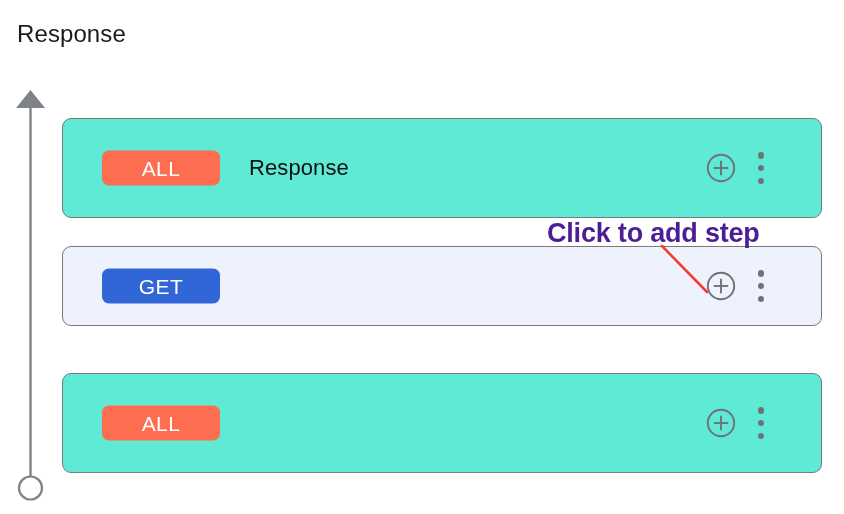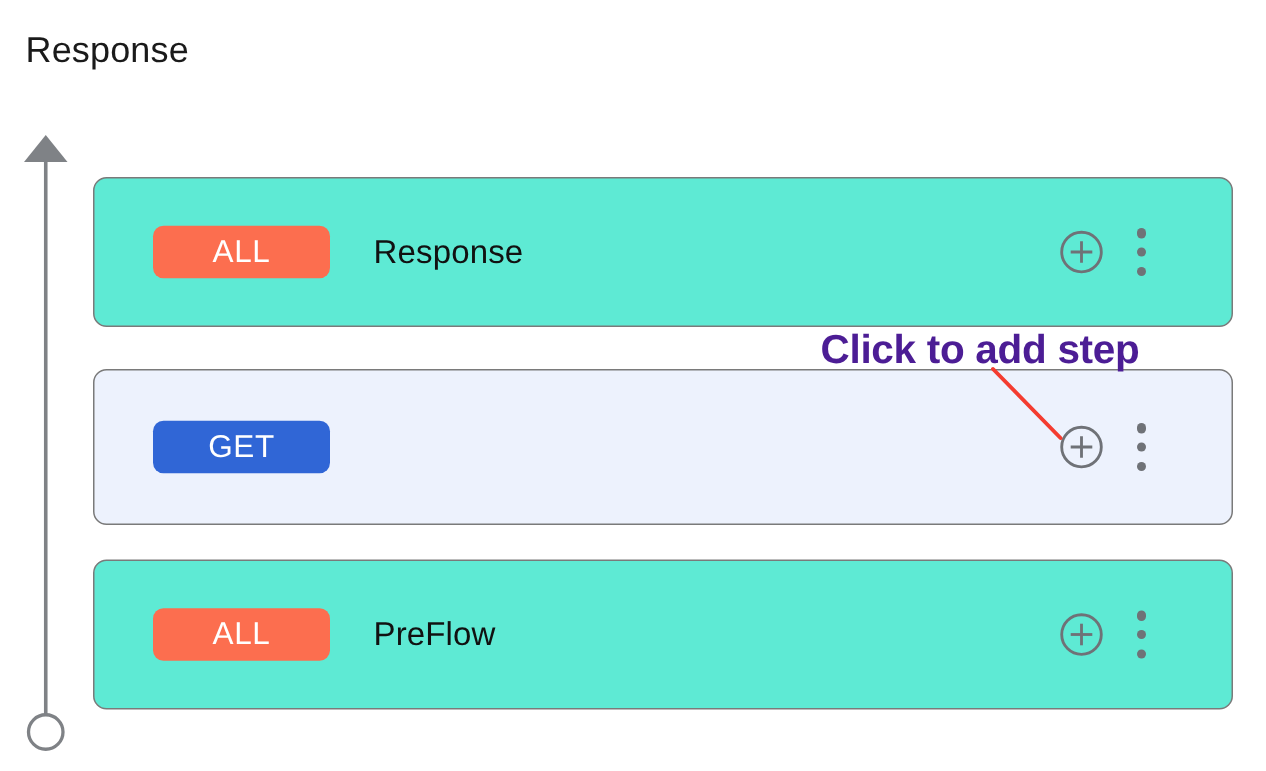--- a/index.html
+++ b/index.html
@@ -45,21 +45,21 @@
     width: 760px;
     box-sizing: border-box;
     border: 1.6px solid #7a7a7a;
     border-radius: 9px;
     background: #5eead4;
   }
   .flow-card.is-selected {
     background: #edf2fd;
   }
   #card-postflow { top: 118px;  height: 100px; }
-  #card-viewxml  { top: 246px;  height: 104px; }
+  #card-viewxml  { top: 246px;  height: 80px; }
   #card-preflow  { top: 373px;  height: 100px; }
 
   .card-inner {
     position: relative;
     width: 100%;
     height: 100%;
   }
 
   
   .method-badge {
@@ -198,21 +198,20 @@
       <span class="dot"></span>
       <span class="dot"></span>
       <span class="dot"></span>
     </div>
   </div>
 </div>
 
 <div class="flow-card" id="card-preflow">
   <div class="card-inner">
     <div class="method-badge badge-all">ALL</div>
-    <div class="step-name">PreFlow</div>
     <div class="add-step-btn">
       <svg width="30" height="30" viewBox="0 0 30 30" xmlns="http://www.w3.org/2000/svg">
         <circle cx="15" cy="15" r="13.2" fill="none" stroke="#6f7277" stroke-width="1.9"></circle>
         <line x1="15" y1="7.8" x2="15" y2="22.2" stroke="#6f7277" stroke-width="1.9"></line>
         <line x1="7.8" y1="15" x2="22.2" y2="15" stroke="#6f7277" stroke-width="1.9"></line>
       </svg>
     </div>
     <div class="overflow-menu">
       <span class="dot"></span>
       <span class="dot"></span>

